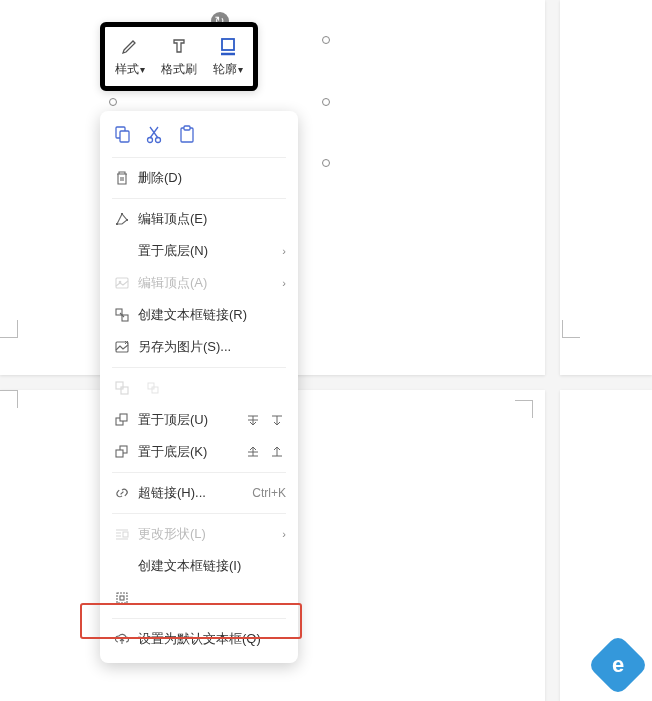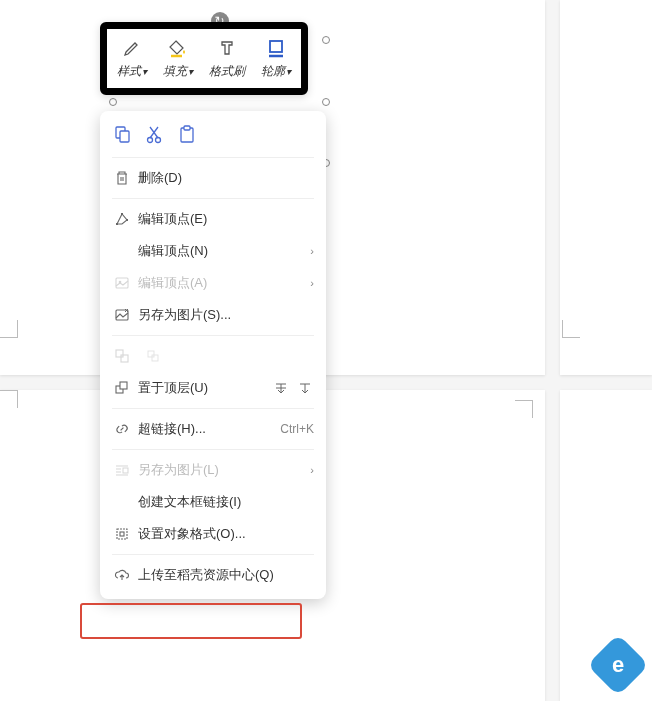--- a/index.html
+++ b/index.html
@@ -35,42 +35,41 @@
     .h-mr { top: 50%; right: -4px; margin-top: -4px; } .h-bl { bottom: -4px; left: -4px; }
     .h-bm { bottom: -4px; left: 50%; margin-left: -4px; } .h-br { bottom: -4px; right: -4px; }
     .rotate-handle { position: absolute; top: -28px; left: 50%; margin-left: -9px; width: 18px; height: 18px; border-radius: 50%; background: #888; display: flex; align-items: center; justify-content: center; }
     .rotate-handle::after { content: "↻"; color: #fff; font-size: 12px; }
     
     
     .mini-toolbar {
       position: absolute;
       top: 22px; left: 100px;
       background: #fff;
-      border: 7px solid #000000;
+      border: 5px solid #000000;
       border-radius: 6px;
       box-shadow: 0 2px 8px rgba(0,0,0,0.15);
       display: flex;
       padding: 4px 2px;
       z-index: 10;
-      font-style: italic;
     }
     .tb-item {
       display: flex; flex-direction: column; align-items: center;
       padding: 4px 8px; cursor: pointer; border-radius: 4px;
       min-width: 42px;
     }
     .tb-icon { height: 22px; display: flex; align-items: center; justify-content: center; margin-bottom: 4px; }
     .tb-label { font-size: 12px; color: #333; white-space: nowrap; }
     .tb-label .caret { font-size: 10px; margin-left: 1px; }
     
     
     .ctx-menu {
       position: absolute;
       top: 111px; left: 100px;
-      width: 226px;
+      width: 198px;
       background: #fff;
       border-radius: 8px;
       box-shadow: 0 4px 16px rgba(0,0,0,0.2);
       padding: 8px 0;
       z-index: 20;
     }
     .ctx-top-icons { display: flex; gap: 10px; padding: 4px 12px 8px; }
     .ctx-top-icons .micon { width: 22px; height: 22px; display: flex; align-items: center; justify-content: center; cursor: pointer; }
     .ctx-sep { height: 1px; background: #eee; margin: 4px 12px; }
     .ctx-item {
@@ -150,30 +149,20 @@
     <div class="tb-icon">
       <svg width="20" height="20" viewBox="0 0 20 20">
           <path d="M4 14 L13 5 L15 7 L6 16 L3 17 L4 14 Z" fill="none" stroke="#555" stroke-width="1.3"></path>
         </svg>
     </div>
     <div class="tb-label"><span>样式</span><span class="caret">▾</span></div>
   </div>
   <div class="tb-item">
     <div class="tb-icon">
       <svg width="20" height="20" viewBox="0 0 20 20">
-          <path d="M8 3 L15 10 L9 16 L2 9 Z" fill="none" stroke="#555" stroke-width="1.2"></path>
-          <path d="M16 12 Q18 14 16 16 Q14 14 16 12" fill="#f5c518"></path>
-          <line x1="3" y1="18" x2="14" y2="18" stroke="#f5c518" stroke-width="2.5"></line>
-        </svg>
-    </div>
-    <div class="tb-label"><span>填充</span><span class="caret">▾</span></div>
-  </div>
-  <div class="tb-item">
-    <div class="tb-icon">
-      <svg width="20" height="20" viewBox="0 0 20 20">
           <path d="M5 7 L5 4 L15 4 L15 7 L12 7 L12 16 L8 16 L8 7 Z" fill="none" stroke="#555" stroke-width="1.3"></path>
         </svg>
     </div>
     <div class="tb-label">格式刷</div>
   </div>
   <div class="tb-item">
     <div class="tb-icon">
       <svg width="20" height="20" viewBox="0 0 20 20">
           <rect x="4" y="3" width="12" height="11" fill="none" stroke="#2d5bc7" stroke-width="1.8"></rect>
           <line x1="3" y1="18" x2="17" y2="18" stroke="#2d5bc7" stroke-width="2.5"></line>
@@ -224,36 +213,46 @@
           <rect x="2" y="12" width="2" height="2" fill="#666"></rect>
           <rect x="7" y="2" width="2" height="2" fill="#666"></rect>
           <rect x="12" y="8" width="2" height="2" fill="#666"></rect>
         </svg>
       </div>
     <div class="ctx-label">编辑顶点(E)</div>
   </div>
 
   <div class="ctx-item">
     <div class="ctx-icon"></div>
-    <div class="ctx-label">编辑顶点(N)</div>
+    <div class="ctx-label">置于底层(N)</div>
     <div class="ctx-arrow">›</div>
   </div>
 
   <div class="ctx-item disabled">
     <div class="ctx-icon">
         <svg width="16" height="16" viewBox="0 0 16 16">
           <rect x="2" y="3" width="12" height="10" rx="1" stroke="#999" stroke-width="1.1" fill="none"></rect>
           <circle cx="6" cy="7" r="1.3" fill="#999"></circle>
           <path d="M2 11 L6 8 L9 10 L14 6" stroke="#999" stroke-width="1.1" fill="none"></path>
         </svg>
       </div>
     <div class="ctx-label">编辑顶点(A)</div>
     <div class="ctx-arrow">›</div>
   </div>
 
+  <div class="ctx-item">
+    <div class="ctx-icon">
+        <svg width="16" height="16" viewBox="0 0 16 16">
+          <rect x="2" y="2" width="6" height="6" stroke="#666" stroke-width="1.1" fill="none"></rect>
+          <rect x="8" y="8" width="6" height="6" stroke="#666" stroke-width="1.1" fill="none"></rect>
+          <path d="M6 6 L10 10" stroke="#666" stroke-width="1.1"></path>
+        </svg>
+      </div>
+    <div class="ctx-label">创建文本框链接(R)</div>
+  </div>
 
   <div class="ctx-item">
     <div class="ctx-icon">
         <svg width="16" height="16" viewBox="0 0 16 16">
           <rect x="2" y="3" width="12" height="10" rx="1" stroke="#666" stroke-width="1.1" fill="none"></rect>
           <path d="M2 11 L6 7 L9 10 L14 6" stroke="#666" stroke-width="1.1" fill="none"></path>
           <path d="M11 2 L14 5 M14 2 L11 5" stroke="#666" stroke-width="1"></path>
         </svg>
       </div>
     <div class="ctx-label">另存为图片(S)...</div>
@@ -295,20 +294,44 @@
         </div>
       <div class="sicon">
           <svg width="16" height="16" viewBox="0 0 16 16">
             <line x1="3" y1="4" x2="13" y2="4" stroke="#666"></line>
             <path d="M8 4 L8 13 M5 10 L8 13 L11 10" stroke="#666" fill="none"></path>
           </svg>
         </div>
     </div>
   </div>
 
+  <div class="ctx-item">
+    <div class="ctx-icon">
+        <svg width="16" height="16" viewBox="0 0 16 16">
+          <rect x="6" y="2" width="7" height="7" stroke="#666" stroke-width="1.1" fill="none"></rect>
+          <rect x="2" y="6" width="7" height="7" stroke="#666" stroke-width="1.1" fill="#fff"></rect>
+        </svg>
+      </div>
+    <div class="ctx-label">置于底层(K)</div>
+    <div class="ctx-side">
+      <div class="sicon">
+          <svg width="16" height="16" viewBox="0 0 16 16">
+            <line x1="3" y1="12" x2="13" y2="12" stroke="#666"></line>
+            <line x1="3" y1="8" x2="13" y2="8" stroke="#666"></line>
+            <path d="M8 12 L8 4 M5 6 L8 3 L11 6" stroke="#666" fill="none"></path>
+          </svg>
+        </div>
+      <div class="sicon">
+          <svg width="16" height="16" viewBox="0 0 16 16">
+            <line x1="3" y1="12" x2="13" y2="12" stroke="#666"></line>
+            <path d="M8 12 L8 3 M5 6 L8 3 L11 6" stroke="#666" fill="none"></path>
+          </svg>
+        </div>
+    </div>
+  </div>
   <div class="ctx-sep"></div>
 
   <div class="ctx-item">
     <div class="ctx-icon">
         <svg width="16" height="16" viewBox="0 0 16 16">
           <path d="M6 10 A3 3 0 0 1 6 4 L8 4 M10 6 A3 3 0 0 1 10 12 L8 12 M6 8 L10 8" stroke="#666" stroke-width="1.2" fill="none" transform="rotate(-45 8 8)"></path>
         </svg>
       </div>
     <div class="ctx-label">超链接(H)...</div>
     <div class="ctx-shortcut">Ctrl+K</div>
@@ -318,48 +341,47 @@
   <div class="ctx-item disabled">
     <div class="ctx-icon">
         <svg width="16" height="16" viewBox="0 0 16 16">
           <line x1="2" y1="4" x2="14" y2="4" stroke="#999"></line>
           <line x1="2" y1="7" x2="7" y2="7" stroke="#999"></line>
           <rect x="9" y="6" width="5" height="5" stroke="#999" fill="none"></rect>
           <line x1="2" y1="10" x2="7" y2="10" stroke="#999"></line>
           <line x1="2" y1="13" x2="14" y2="13" stroke="#999"></line>
         </svg>
       </div>
-    <div class="ctx-label">另存为图片(L)</div>
+    <div class="ctx-label">更改形状(L)</div>
     <div class="ctx-arrow">›</div>
   </div>
 
   <div class="ctx-item">
     <div class="ctx-icon"></div>
     <div class="ctx-label">创建文本框链接(I)</div>
   </div>
 
   <div class="ctx-item">
     <div class="ctx-icon">
         <svg width="16" height="16" viewBox="0 0 16 16">
           <rect x="3" y="3" width="10" height="10" stroke="#666" stroke-width="1.1" fill="none" stroke-dasharray="2 1"></rect>
           <rect x="6" y="6" width="4" height="4" stroke="#666" stroke-width="1.1" fill="none"></rect>
         </svg>
       </div>
-    <div class="ctx-label">设置对象格式(O)...</div>
   </div>
   <div class="ctx-sep"></div>
 
   <div class="ctx-item">
     <div class="ctx-icon">
         <svg width="16" height="16" viewBox="0 0 16 16">
           <path d="M4 11 A3 3 0 0 1 5 5 A4 4 0 0 1 12 6 A2.5 2.5 0 0 1 12 11" stroke="#666" stroke-width="1.1" fill="none"></path>
           <path d="M8 13 L8 8 M6 10 L8 8 L10 10" stroke="#666" stroke-width="1.1" fill="none"></path>
         </svg>
       </div>
-    <div class="ctx-label">上传至稻壳资源中心(Q)</div>
+    <div class="ctx-label">设置为默认文本框(Q)</div>
   </div>
 </div>
 
 <div class="highlight-box"></div>
 
 <div class="logo">
   <div class="logo-mark">
       <div class="logo-e">e</div>
     </div>
 </div>

